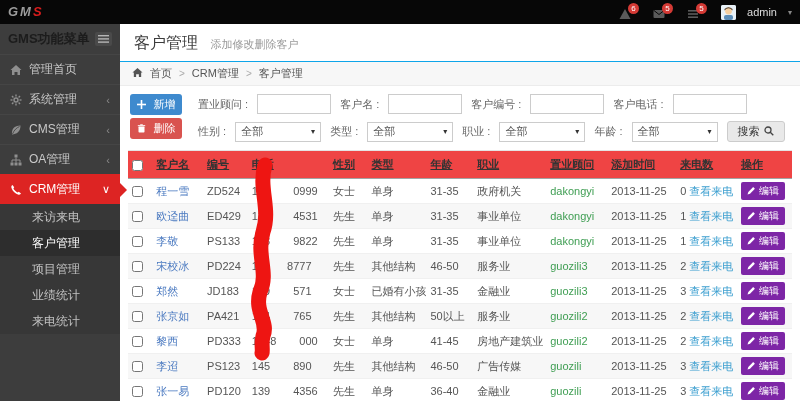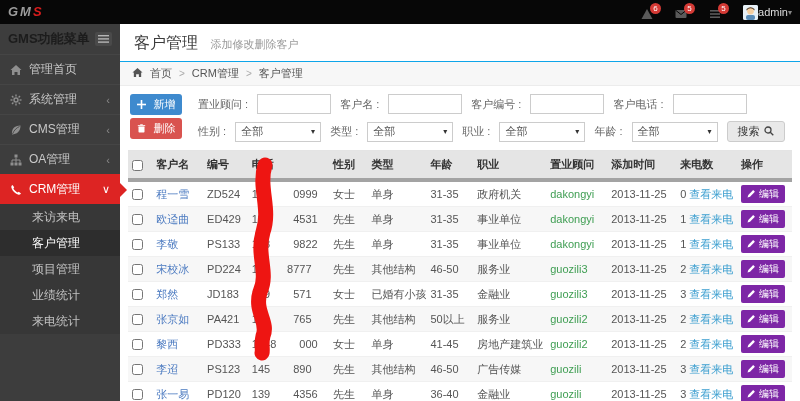--- a/index.html
+++ b/index.html
@@ -9,21 +9,21 @@
   
   .topbar { height:20px; background:#070707; display:flex; align-items:center; padding:12px 8px; }
   .logo { font-size:13px; font-weight:bold; font-style:italic; letter-spacing:2px; line-height:20px; }
   .logo .gm { color:#9c9c9c; }
   .logo .s  { color:#d91d1d; }
   .top-right { margin-left:auto; display:flex; align-items:center; gap:20px; }
   .noti { position:relative; width:14px; height:14px; cursor:pointer; }
   .noti svg { width:12px; height:12px; display:block; margin-top:3px; }
   .badge { position:absolute; top:-2px; right:-6px; min-width:11px; height:11px; border-radius:6px;
            background:#d43a35; color:#fff; font-size:8px; line-height:11px; text-align:center; padding:0 1px; }
-  .userbox { display:flex; align-items:center; gap:0; }
+  .userbox { display:flex; align-items:center; gap:11px; }
   .avatar { width:15px; height:15px; border-radius:2px; overflow:hidden; background:#cfe3ef; }
   .username { color:#ddd; font-size:11px; }
   .user-caret { color:#888; font-size:8px; }
 
   
   .main { display:flex; height:381px; }
 
   
   .sidebar { width:120px; background:#3d3d3d; flex:none; font-size:12px; color:#c8c8c8; }
   .sb-title { height:30px; display:flex; align-items:center; padding:0 8px; gap:5px; }
@@ -73,22 +73,22 @@
              align-items:center; justify-content:space-between; padding:0 5px; font-size:11px;
              color:#555; cursor:pointer; }
   .fselect .caret { color:#333; font-size:8px; }
   .btn-search { height:21px; padding:0 10px; background:#e9e9e9; border:1px solid #ccc; border-radius:3px;
                 font-size:11px; color:#333; display:flex; align-items:center; gap:4px; cursor:pointer; }
   .btn-search svg { width:10px; height:10px; }
 
   
   .tbl-wrap { margin:2px 8px 0; }
   table { width:100%; border-collapse:collapse; table-layout:fixed; font-size:11px; color:#555; }
-  thead th { text-align:left; font-weight:bold; color:#333; padding:6px 4px; background:#e5e5e5;
-             border-top:1px solid #e4e4e4; border-bottom:4px solid #a3a3a3; white-space:nowrap; overflow:hidden; }
+  thead th { text-align:left; font-weight:bold; color:#333; padding:6px 4px; background:#ef4444;
+             border-top:1px solid #e4e4e4; border-bottom:1px solid #a3a3a3; white-space:nowrap; overflow:hidden;text-decoration:underline; }
   tbody td { padding:3px 4px; height:21px; border-bottom:1px solid #f0f0f0; white-space:nowrap; overflow:hidden; }
   tbody tr:nth-child(even) { background:#f7f7f7; }
   td a.name { color:#4a79c0; text-decoration:none; cursor:pointer; }
   td .consultant { color:#3f9e53; }
   td .calls-link { color:#3c9fd0; text-decoration:none; cursor:pointer; margin-left:3px; }
   .ph-gap { display:inline-block; width:23px; }
   .btn-edit { background:#7d26a6; color:#fff; border:none; border-radius:2px; font-size:10px;
               padding:2px 6px; display:inline-flex; align-items:center; gap:3px; cursor:pointer;justify-content:center; }
   .btn-edit svg { width:9px; height:9px; }
   input[type=checkbox] { width:11px; height:11px; margin:0; vertical-align:middle; }

